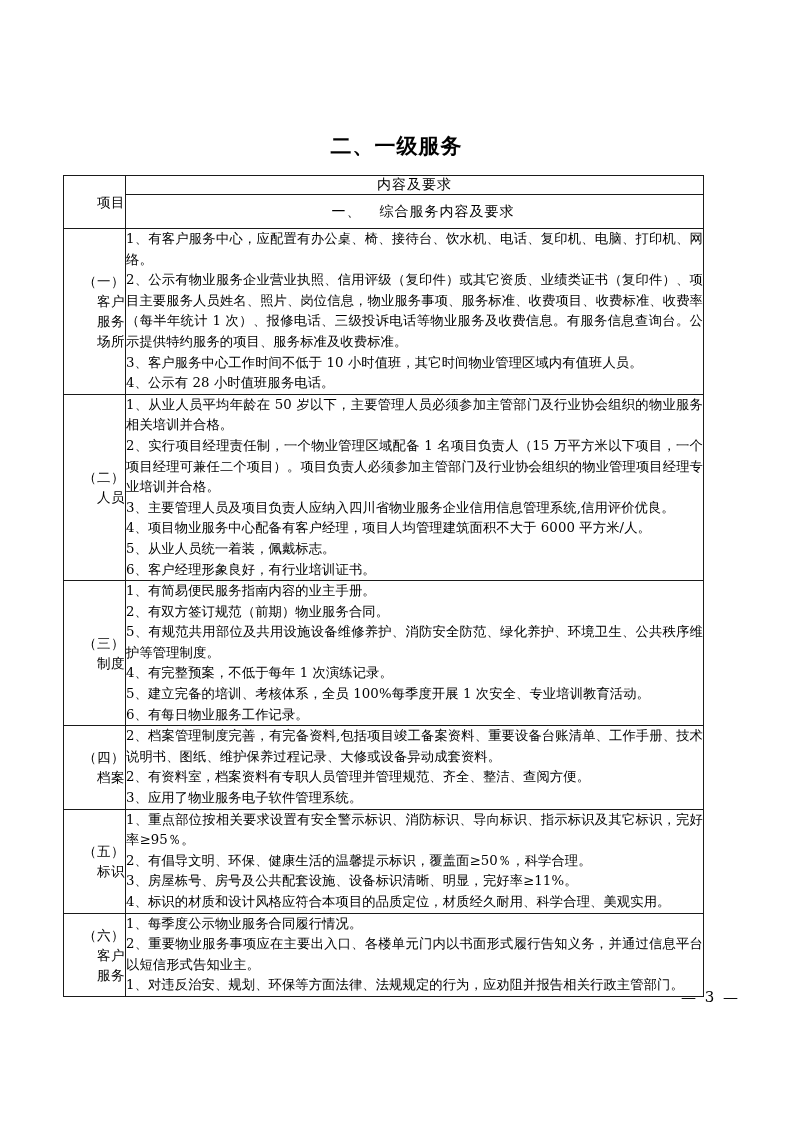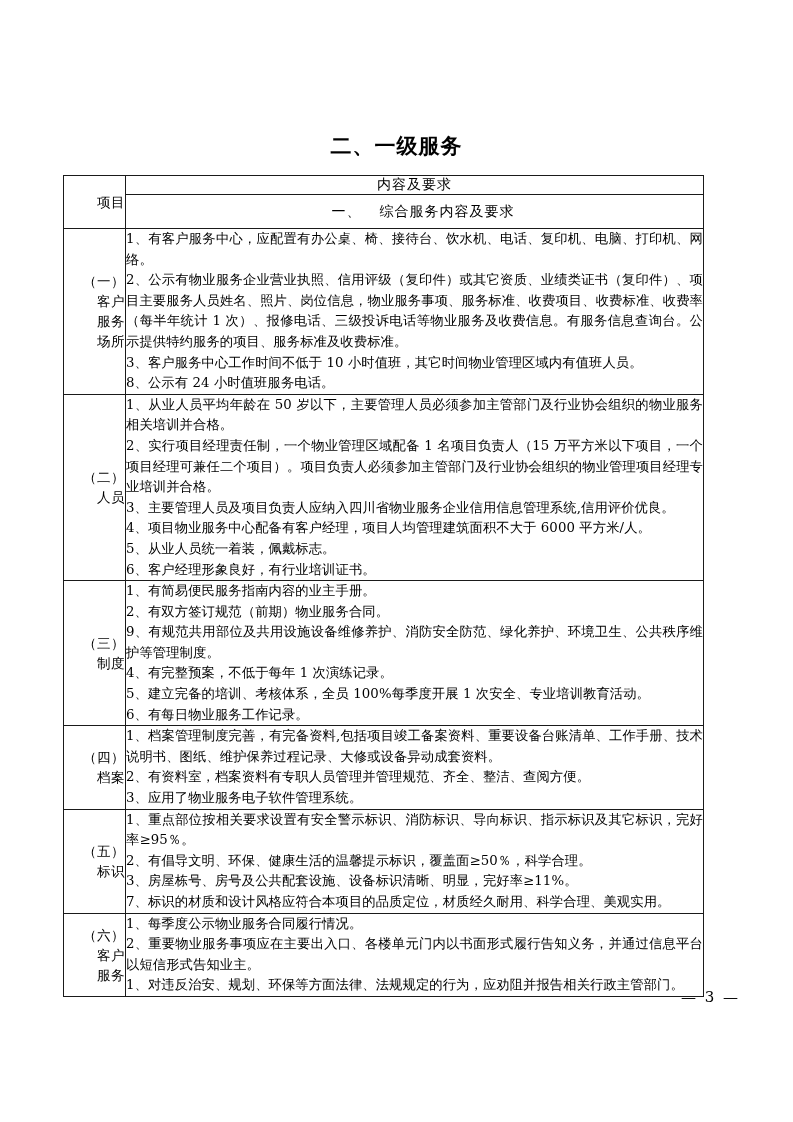--- a/index.html
+++ b/index.html
@@ -134,21 +134,21 @@
         <td class="item-cell">
           <span class="ln">（一）</span>
           <span class="ln">客户</span>
           <span class="ln">服务</span>
           <span class="ln">场所</span>
         </td>
         <td class="content-cell">
           <p>1、有客户服务中心，应配置有办公桌、椅、接待台、饮水机、电话、复印机、电脑、打印机、网络。</p>
           <p>2、公示有物业服务企业营业执照、信用评级（复印件）或其它资质、业绩类证书（复印件）、项目主要服务人员姓名、照片、岗位信息，物业服务事项、服务标准、收费项目、收费标准、收费率（每半年统计 1 次）、报修电话、三级投诉电话等物业服务及收费信息。有服务信息查询台。公示提供特约服务的项目、服务标准及收费标准。</p>
           <p>3、客户服务中心工作时间不低于 10 小时值班，其它时间物业管理区域内有值班人员。</p>
-          <p>8、公示有 24 小时值班服务电话。</p>
+          <p>4、公示有 28 小时值班服务电话。</p>
         </td>
       </tr>
 
       <tr>
         <td class="item-cell">
           <span class="ln">（二）</span>
           <span class="ln">人员</span>
         </td>
         <td class="content-cell">
           <p>1、从业人员平均年龄在 50 岁以下，主要管理人员必须参加主管部门及行业协会组织的物业服务相关培训并合格。</p>
@@ -161,49 +161,49 @@
       </tr>
 
       <tr>
         <td class="item-cell">
           <span class="ln">（三）</span>
           <span class="ln">制度</span>
         </td>
         <td class="content-cell">
           <p>1、有简易便民服务指南内容的业主手册。</p>
           <p>2、有双方签订规范（前期）物业服务合同。</p>
-          <p>9、有规范共用部位及共用设施设备维修养护、消防安全防范、绿化养护、环境卫生、公共秩序维护等管理制度。</p>
+          <p>5、有规范共用部位及共用设施设备维修养护、消防安全防范、绿化养护、环境卫生、公共秩序维护等管理制度。</p>
           <p>4、有完整预案，不低于每年 1 次演练记录。</p>
           <p>5、建立完备的培训、考核体系，全员 100%每季度开展 1 次安全、专业培训教育活动。</p>
           <p>6、有每日物业服务工作记录。</p>
         </td>
       </tr>
 
       <tr>
         <td class="item-cell">
           <span class="ln">（四）</span>
           <span class="ln">档案</span>
         </td>
         <td class="content-cell">
-          <p>1、档案管理制度完善，有完备资料,包括项目竣工备案资料、重要设备台账清单、工作手册、技术说明书、图纸、维护保养过程记录、大修或设备异动成套资料。</p>
+          <p>2、档案管理制度完善，有完备资料,包括项目竣工备案资料、重要设备台账清单、工作手册、技术说明书、图纸、维护保养过程记录、大修或设备异动成套资料。</p>
           <p>2、有资料室，档案资料有专职人员管理并管理规范、齐全、整洁、查阅方便。</p>
           <p>3、应用了物业服务电子软件管理系统。</p>
         </td>
       </tr>
 
       <tr>
         <td class="item-cell">
           <span class="ln">（五）</span>
           <span class="ln">标识</span>
         </td>
         <td class="content-cell">
           <p>1、重点部位按相关要求设置有安全警示标识、消防标识、导向标识、指示标识及其它标识，完好率≥95％。</p>
           <p>2、有倡导文明、环保、健康生活的温馨提示标识，覆盖面≥50％，科学合理。</p>
           <p>3、房屋栋号、房号及公共配套设施、设备标识清晰、明显，完好率≥11%。</p>
-          <p>7、标识的材质和设计风格应符合本项目的品质定位，材质经久耐用、科学合理、美观实用。</p>
+          <p>4、标识的材质和设计风格应符合本项目的品质定位，材质经久耐用、科学合理、美观实用。</p>
         </td>
       </tr>
 
       <tr>
         <td class="item-cell">
           <span class="ln">（六）</span>
           <span class="ln">客户</span>
           <span class="ln">服务</span>
         </td>
         <td class="content-cell">

